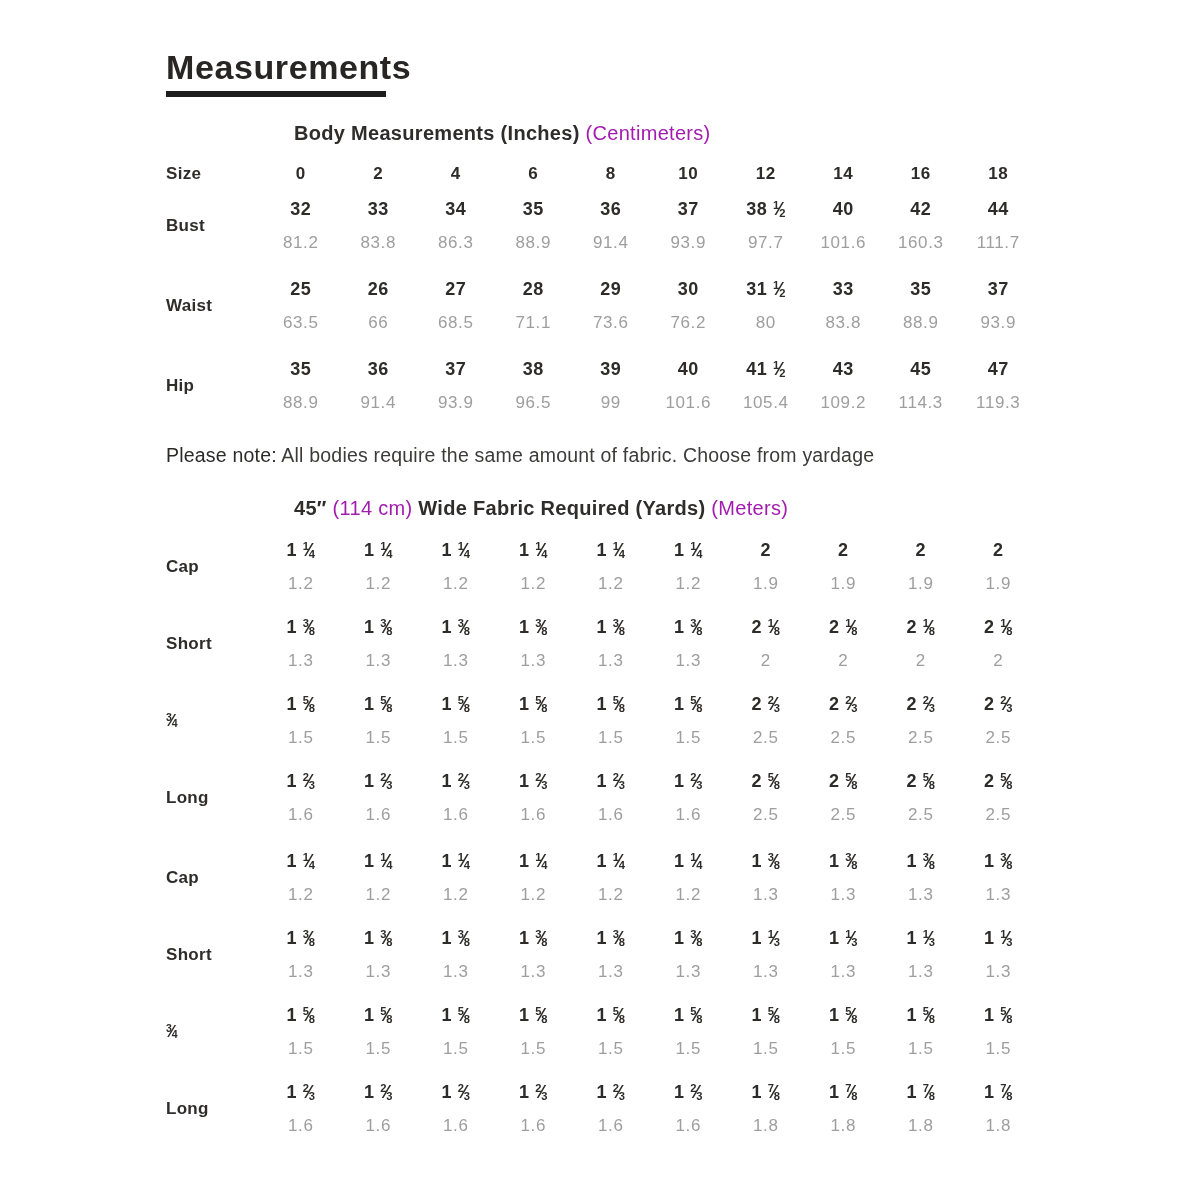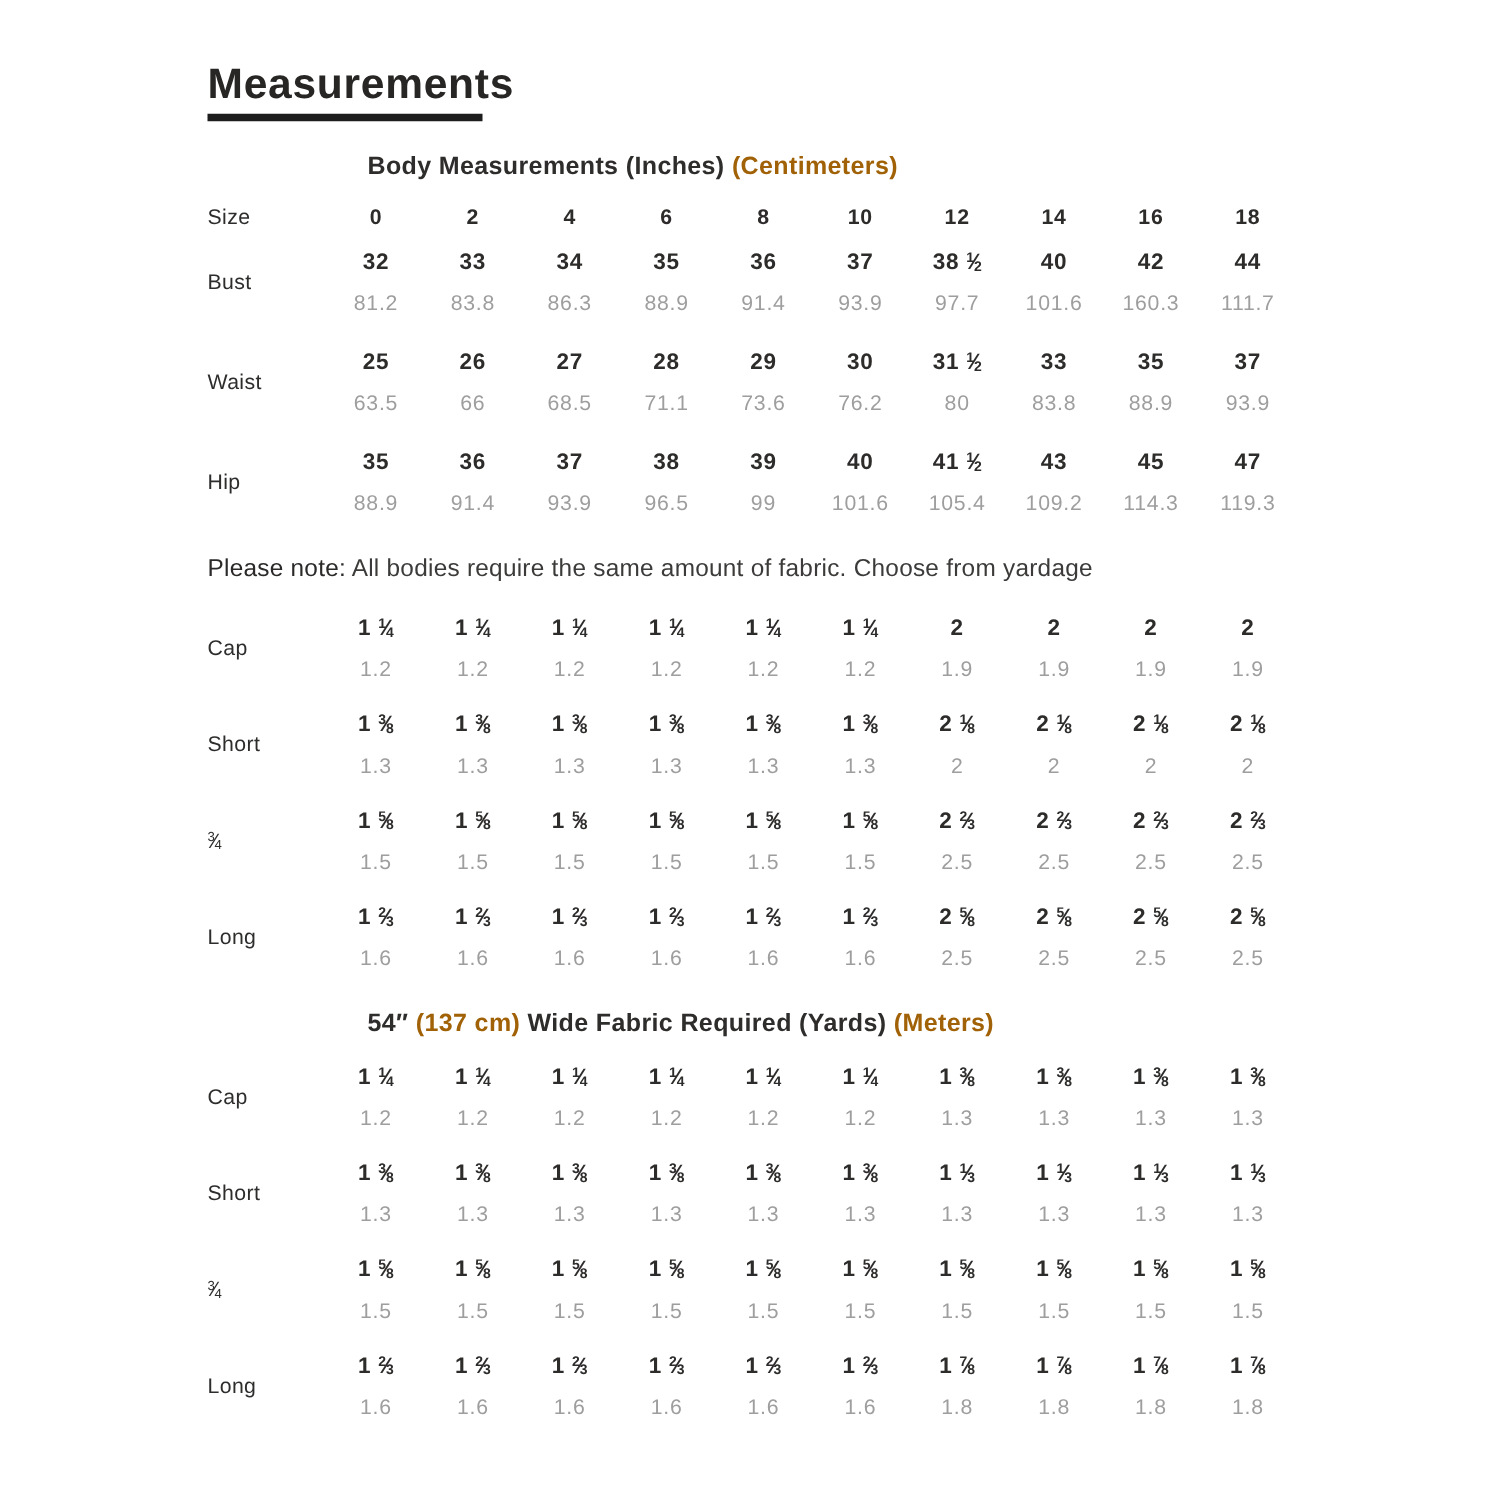--- a/index.html
+++ b/index.html
@@ -14,29 +14,29 @@
   
   .doc-title { font-size: 34px; font-weight: 700; letter-spacing: .6px; color: #272625; line-height: 34px; }
   .title-bar { width: 220px; height: 6px; background: #1e1d1d; margin-top: 7px; }
 
   
   .section-header {
     margin: 24px 0 0 128px;
     font-size: 20px; font-weight: 700; letter-spacing: .3px;
     color: #2e2d2c; line-height: 24px; white-space: nowrap;
   }
-  .gray { color: #a16207; font-weight: 700; }
+  .gray { color: #a21caf; font-weight: 400; }
 
   
   .mtable { margin-top: 14px; }
   .trow { display: flex; align-items: center; margin-bottom: 14px; }
   .ftable .trow { margin-bottom: 11px; }
   .rlabel {
     width: 96px; flex: 0 0 96px;
-    font-size: 17px; font-weight: 400; letter-spacing: .3px; color: #2e2d2c;
+    font-size: 17px; font-weight: 700; letter-spacing: .3px; color: #2e2d2c;
   }
   .cells { display: flex; }
   .cell { width: 77.5px; text-align: center; white-space: nowrap; }
   .val-primary { font-size: 18px; font-weight: 700; letter-spacing: .6px; line-height: 33px; color: #2d2c2b; }
   .val-secondary { font-size: 17px; font-weight: 400; letter-spacing: .6px; line-height: 33px; color: #9e9e9e; }
   .size-row { margin-top: 18px; margin-bottom: 8px; }
   .size-row .val-primary { font-size: 17px; line-height: 22px; }
 
   
   .note {
@@ -236,206 +236,23 @@
         </div>
     </div>
   </div>
 
   <p class="note">
     <strong>Please note:</strong>
     <span>All bodies require the same amount of fabric. Choose from yardage</span>
     <br>
   </p>
 
-  <div class="mtable ftable">
-    <div class="trow">
-      <div class="rlabel">Cap</div>
-      <div class="cells">
-          <div class="cell">
-            <div class="val-primary">1 <span class="fr"><sup>1</sup><span class="frslash">⁄</span><sub>4</sub></span></div>
-            <div class="val-secondary">1.2</div>
-          </div>
-          <div class="cell">
-            <div class="val-primary">1 <span class="fr"><sup>1</sup><span class="frslash">⁄</span><sub>4</sub></span></div>
-            <div class="val-secondary">1.2</div>
-          </div>
-          <div class="cell">
-            <div class="val-primary">1 <span class="fr"><sup>1</sup><span class="frslash">⁄</span><sub>4</sub></span></div>
-            <div class="val-secondary">1.2</div>
-          </div>
-          <div class="cell">
-            <div class="val-primary">1 <span class="fr"><sup>1</sup><span class="frslash">⁄</span><sub>4</sub></span></div>
-            <div class="val-secondary">1.2</div>
-          </div>
-          <div class="cell">
-            <div class="val-primary">1 <span class="fr"><sup>1</sup><span class="frslash">⁄</span><sub>4</sub></span></div>
-            <div class="val-secondary">1.2</div>
-          </div>
-          <div class="cell">
-            <div class="val-primary">1 <span class="fr"><sup>1</sup><span class="frslash">⁄</span><sub>4</sub></span></div>
-            <div class="val-secondary">1.2</div>
-          </div>
-          <div class="cell">
-            <div class="val-primary">2</div>
-            <div class="val-secondary">1.9</div>
-          </div>
-          <div class="cell">
-            <div class="val-primary">2</div>
-            <div class="val-secondary">1.9</div>
-          </div>
-          <div class="cell">
-            <div class="val-primary">2</div>
-            <div class="val-secondary">1.9</div>
-          </div>
-          <div class="cell">
-            <div class="val-primary">2</div>
-            <div class="val-secondary">1.9</div>
-          </div>
-        </div>
-    </div>
-    <div class="trow">
-      <div class="rlabel">Short</div>
-      <div class="cells">
-          <div class="cell">
-            <div class="val-primary">1 <span class="fr"><sup>3</sup><span class="frslash">⁄</span><sub>8</sub></span></div>
-            <div class="val-secondary">1.3</div>
-          </div>
-          <div class="cell">
-            <div class="val-primary">1 <span class="fr"><sup>3</sup><span class="frslash">⁄</span><sub>8</sub></span></div>
-            <div class="val-secondary">1.3</div>
-          </div>
-          <div class="cell">
-            <div class="val-primary">1 <span class="fr"><sup>3</sup><span class="frslash">⁄</span><sub>8</sub></span></div>
-            <div class="val-secondary">1.3</div>
-          </div>
-          <div class="cell">
-            <div class="val-primary">1 <span class="fr"><sup>3</sup><span class="frslash">⁄</span><sub>8</sub></span></div>
-            <div class="val-secondary">1.3</div>
-          </div>
-          <div class="cell">
-            <div class="val-primary">1 <span class="fr"><sup>3</sup><span class="frslash">⁄</span><sub>8</sub></span></div>
-            <div class="val-secondary">1.3</div>
-          </div>
-          <div class="cell">
-            <div class="val-primary">1 <span class="fr"><sup>3</sup><span class="frslash">⁄</span><sub>8</sub></span></div>
-            <div class="val-secondary">1.3</div>
-          </div>
-          <div class="cell">
-            <div class="val-primary">2 <span class="fr"><sup>1</sup><span class="frslash">⁄</span><sub>8</sub></span></div>
-            <div class="val-secondary">2</div>
-          </div>
-          <div class="cell">
-            <div class="val-primary">2 <span class="fr"><sup>1</sup><span class="frslash">⁄</span><sub>8</sub></span></div>
-            <div class="val-secondary">2</div>
-          </div>
-          <div class="cell">
-            <div class="val-primary">2 <span class="fr"><sup>1</sup><span class="frslash">⁄</span><sub>8</sub></span></div>
-            <div class="val-secondary">2</div>
-          </div>
-          <div class="cell">
-            <div class="val-primary">2 <span class="fr"><sup>1</sup><span class="frslash">⁄</span><sub>8</sub></span></div>
-            <div class="val-secondary">2</div>
-          </div>
-        </div>
-    </div>
-    <div class="trow">
-      <div class="rlabel"><span class="fr"><sup>3</sup><span class="frslash">⁄</span><sub>4</sub></span></div>
-      <div class="cells">
-          <div class="cell">
-            <div class="val-primary">1 <span class="fr"><sup>5</sup><span class="frslash">⁄</span><sub>8</sub></span></div>
-            <div class="val-secondary">1.5</div>
-          </div>
-          <div class="cell">
-            <div class="val-primary">1 <span class="fr"><sup>5</sup><span class="frslash">⁄</span><sub>8</sub></span></div>
-            <div class="val-secondary">1.5</div>
-          </div>
-          <div class="cell">
-            <div class="val-primary">1 <span class="fr"><sup>5</sup><span class="frslash">⁄</span><sub>8</sub></span></div>
-            <div class="val-secondary">1.5</div>
-          </div>
-          <div class="cell">
-            <div class="val-primary">1 <span class="fr"><sup>5</sup><span class="frslash">⁄</span><sub>8</sub></span></div>
-            <div class="val-secondary">1.5</div>
-          </div>
-          <div class="cell">
-            <div class="val-primary">1 <span class="fr"><sup>5</sup><span class="frslash">⁄</span><sub>8</sub></span></div>
-            <div class="val-secondary">1.5</div>
-          </div>
-          <div class="cell">
-            <div class="val-primary">1 <span class="fr"><sup>5</sup><span class="frslash">⁄</span><sub>8</sub></span></div>
-            <div class="val-secondary">1.5</div>
-          </div>
-          <div class="cell">
-            <div class="val-primary">2 <span class="fr"><sup>2</sup><span class="frslash">⁄</span><sub>3</sub></span></div>
-            <div class="val-secondary">2.5</div>
-          </div>
-          <div class="cell">
-            <div class="val-primary">2 <span class="fr"><sup>2</sup><span class="frslash">⁄</span><sub>3</sub></span></div>
-            <div class="val-secondary">2.5</div>
-          </div>
-          <div class="cell">
-            <div class="val-primary">2 <span class="fr"><sup>2</sup><span class="frslash">⁄</span><sub>3</sub></span></div>
-            <div class="val-secondary">2.5</div>
-          </div>
-          <div class="cell">
-            <div class="val-primary">2 <span class="fr"><sup>2</sup><span class="frslash">⁄</span><sub>3</sub></span></div>
-            <div class="val-secondary">2.5</div>
-          </div>
-        </div>
-    </div>
-    <div class="trow">
-      <div class="rlabel">Long</div>
-      <div class="cells">
-          <div class="cell">
-            <div class="val-primary">1 <span class="fr"><sup>2</sup><span class="frslash">⁄</span><sub>3</sub></span></div>
-            <div class="val-secondary">1.6</div>
-          </div>
-          <div class="cell">
-            <div class="val-primary">1 <span class="fr"><sup>2</sup><span class="frslash">⁄</span><sub>3</sub></span></div>
-            <div class="val-secondary">1.6</div>
-          </div>
-          <div class="cell">
-            <div class="val-primary">1 <span class="fr"><sup>2</sup><span class="frslash">⁄</span><sub>3</sub></span></div>
-            <div class="val-secondary">1.6</div>
-          </div>
-          <div class="cell">
-            <div class="val-primary">1 <span class="fr"><sup>2</sup><span class="frslash">⁄</span><sub>3</sub></span></div>
-            <div class="val-secondary">1.6</div>
-          </div>
-          <div class="cell">
-            <div class="val-primary">1 <span class="fr"><sup>2</sup><span class="frslash">⁄</span><sub>3</sub></span></div>
-            <div class="val-secondary">1.6</div>
-          </div>
-          <div class="cell">
-            <div class="val-primary">1 <span class="fr"><sup>2</sup><span class="frslash">⁄</span><sub>3</sub></span></div>
-            <div class="val-secondary">1.6</div>
-          </div>
-          <div class="cell">
-            <div class="val-primary">2 <span class="fr"><sup>5</sup><span class="frslash">⁄</span><sub>8</sub></span></div>
-            <div class="val-secondary">2.5</div>
-          </div>
-          <div class="cell">
-            <div class="val-primary">2 <span class="fr"><sup>5</sup><span class="frslash">⁄</span><sub>8</sub></span></div>
-            <div class="val-secondary">2.5</div>
-          </div>
-          <div class="cell">
-            <div class="val-primary">2 <span class="fr"><sup>5</sup><span class="frslash">⁄</span><sub>8</sub></span></div>
-            <div class="val-secondary">2.5</div>
-          </div>
-          <div class="cell">
-            <div class="val-primary">2 <span class="fr"><sup>5</sup><span class="frslash">⁄</span><sub>8</sub></span></div>
-            <div class="val-secondary">2.5</div>
-          </div>
-        </div>
-    </div>
-  </div>
-
   <h2 class="section-header">
-    <span>54″</span>
-    <span class="gray">(137 cm)</span>
+    <span>45″</span>
+    <span class="gray">(114 cm)</span>
     <span>Wide Fabric Required (Yards)</span>
     <span class="gray">(Meters)</span>
   </h2>
   <div class="mtable ftable">
     <div class="trow">
       <div class="rlabel">Cap</div>
       <div class="cells">
           <div class="cell">
             <div class="val-primary">1 <span class="fr"><sup>1</sup><span class="frslash">⁄</span><sub>4</sub></span></div>
             <div class="val-secondary">1.2</div>
@@ -454,20 +271,203 @@
           </div>
           <div class="cell">
             <div class="val-primary">1 <span class="fr"><sup>1</sup><span class="frslash">⁄</span><sub>4</sub></span></div>
             <div class="val-secondary">1.2</div>
           </div>
           <div class="cell">
             <div class="val-primary">1 <span class="fr"><sup>1</sup><span class="frslash">⁄</span><sub>4</sub></span></div>
             <div class="val-secondary">1.2</div>
           </div>
           <div class="cell">
+            <div class="val-primary">2</div>
+            <div class="val-secondary">1.9</div>
+          </div>
+          <div class="cell">
+            <div class="val-primary">2</div>
+            <div class="val-secondary">1.9</div>
+          </div>
+          <div class="cell">
+            <div class="val-primary">2</div>
+            <div class="val-secondary">1.9</div>
+          </div>
+          <div class="cell">
+            <div class="val-primary">2</div>
+            <div class="val-secondary">1.9</div>
+          </div>
+        </div>
+    </div>
+    <div class="trow">
+      <div class="rlabel">Short</div>
+      <div class="cells">
+          <div class="cell">
+            <div class="val-primary">1 <span class="fr"><sup>3</sup><span class="frslash">⁄</span><sub>8</sub></span></div>
+            <div class="val-secondary">1.3</div>
+          </div>
+          <div class="cell">
+            <div class="val-primary">1 <span class="fr"><sup>3</sup><span class="frslash">⁄</span><sub>8</sub></span></div>
+            <div class="val-secondary">1.3</div>
+          </div>
+          <div class="cell">
+            <div class="val-primary">1 <span class="fr"><sup>3</sup><span class="frslash">⁄</span><sub>8</sub></span></div>
+            <div class="val-secondary">1.3</div>
+          </div>
+          <div class="cell">
+            <div class="val-primary">1 <span class="fr"><sup>3</sup><span class="frslash">⁄</span><sub>8</sub></span></div>
+            <div class="val-secondary">1.3</div>
+          </div>
+          <div class="cell">
+            <div class="val-primary">1 <span class="fr"><sup>3</sup><span class="frslash">⁄</span><sub>8</sub></span></div>
+            <div class="val-secondary">1.3</div>
+          </div>
+          <div class="cell">
+            <div class="val-primary">1 <span class="fr"><sup>3</sup><span class="frslash">⁄</span><sub>8</sub></span></div>
+            <div class="val-secondary">1.3</div>
+          </div>
+          <div class="cell">
+            <div class="val-primary">2 <span class="fr"><sup>1</sup><span class="frslash">⁄</span><sub>8</sub></span></div>
+            <div class="val-secondary">2</div>
+          </div>
+          <div class="cell">
+            <div class="val-primary">2 <span class="fr"><sup>1</sup><span class="frslash">⁄</span><sub>8</sub></span></div>
+            <div class="val-secondary">2</div>
+          </div>
+          <div class="cell">
+            <div class="val-primary">2 <span class="fr"><sup>1</sup><span class="frslash">⁄</span><sub>8</sub></span></div>
+            <div class="val-secondary">2</div>
+          </div>
+          <div class="cell">
+            <div class="val-primary">2 <span class="fr"><sup>1</sup><span class="frslash">⁄</span><sub>8</sub></span></div>
+            <div class="val-secondary">2</div>
+          </div>
+        </div>
+    </div>
+    <div class="trow">
+      <div class="rlabel"><span class="fr"><sup>3</sup><span class="frslash">⁄</span><sub>4</sub></span></div>
+      <div class="cells">
+          <div class="cell">
+            <div class="val-primary">1 <span class="fr"><sup>5</sup><span class="frslash">⁄</span><sub>8</sub></span></div>
+            <div class="val-secondary">1.5</div>
+          </div>
+          <div class="cell">
+            <div class="val-primary">1 <span class="fr"><sup>5</sup><span class="frslash">⁄</span><sub>8</sub></span></div>
+            <div class="val-secondary">1.5</div>
+          </div>
+          <div class="cell">
+            <div class="val-primary">1 <span class="fr"><sup>5</sup><span class="frslash">⁄</span><sub>8</sub></span></div>
+            <div class="val-secondary">1.5</div>
+          </div>
+          <div class="cell">
+            <div class="val-primary">1 <span class="fr"><sup>5</sup><span class="frslash">⁄</span><sub>8</sub></span></div>
+            <div class="val-secondary">1.5</div>
+          </div>
+          <div class="cell">
+            <div class="val-primary">1 <span class="fr"><sup>5</sup><span class="frslash">⁄</span><sub>8</sub></span></div>
+            <div class="val-secondary">1.5</div>
+          </div>
+          <div class="cell">
+            <div class="val-primary">1 <span class="fr"><sup>5</sup><span class="frslash">⁄</span><sub>8</sub></span></div>
+            <div class="val-secondary">1.5</div>
+          </div>
+          <div class="cell">
+            <div class="val-primary">2 <span class="fr"><sup>2</sup><span class="frslash">⁄</span><sub>3</sub></span></div>
+            <div class="val-secondary">2.5</div>
+          </div>
+          <div class="cell">
+            <div class="val-primary">2 <span class="fr"><sup>2</sup><span class="frslash">⁄</span><sub>3</sub></span></div>
+            <div class="val-secondary">2.5</div>
+          </div>
+          <div class="cell">
+            <div class="val-primary">2 <span class="fr"><sup>2</sup><span class="frslash">⁄</span><sub>3</sub></span></div>
+            <div class="val-secondary">2.5</div>
+          </div>
+          <div class="cell">
+            <div class="val-primary">2 <span class="fr"><sup>2</sup><span class="frslash">⁄</span><sub>3</sub></span></div>
+            <div class="val-secondary">2.5</div>
+          </div>
+        </div>
+    </div>
+    <div class="trow">
+      <div class="rlabel">Long</div>
+      <div class="cells">
+          <div class="cell">
+            <div class="val-primary">1 <span class="fr"><sup>2</sup><span class="frslash">⁄</span><sub>3</sub></span></div>
+            <div class="val-secondary">1.6</div>
+          </div>
+          <div class="cell">
+            <div class="val-primary">1 <span class="fr"><sup>2</sup><span class="frslash">⁄</span><sub>3</sub></span></div>
+            <div class="val-secondary">1.6</div>
+          </div>
+          <div class="cell">
+            <div class="val-primary">1 <span class="fr"><sup>2</sup><span class="frslash">⁄</span><sub>3</sub></span></div>
+            <div class="val-secondary">1.6</div>
+          </div>
+          <div class="cell">
+            <div class="val-primary">1 <span class="fr"><sup>2</sup><span class="frslash">⁄</span><sub>3</sub></span></div>
+            <div class="val-secondary">1.6</div>
+          </div>
+          <div class="cell">
+            <div class="val-primary">1 <span class="fr"><sup>2</sup><span class="frslash">⁄</span><sub>3</sub></span></div>
+            <div class="val-secondary">1.6</div>
+          </div>
+          <div class="cell">
+            <div class="val-primary">1 <span class="fr"><sup>2</sup><span class="frslash">⁄</span><sub>3</sub></span></div>
+            <div class="val-secondary">1.6</div>
+          </div>
+          <div class="cell">
+            <div class="val-primary">2 <span class="fr"><sup>5</sup><span class="frslash">⁄</span><sub>8</sub></span></div>
+            <div class="val-secondary">2.5</div>
+          </div>
+          <div class="cell">
+            <div class="val-primary">2 <span class="fr"><sup>5</sup><span class="frslash">⁄</span><sub>8</sub></span></div>
+            <div class="val-secondary">2.5</div>
+          </div>
+          <div class="cell">
+            <div class="val-primary">2 <span class="fr"><sup>5</sup><span class="frslash">⁄</span><sub>8</sub></span></div>
+            <div class="val-secondary">2.5</div>
+          </div>
+          <div class="cell">
+            <div class="val-primary">2 <span class="fr"><sup>5</sup><span class="frslash">⁄</span><sub>8</sub></span></div>
+            <div class="val-secondary">2.5</div>
+          </div>
+        </div>
+    </div>
+  </div>
+
+  <div class="mtable ftable">
+    <div class="trow">
+      <div class="rlabel">Cap</div>
+      <div class="cells">
+          <div class="cell">
+            <div class="val-primary">1 <span class="fr"><sup>1</sup><span class="frslash">⁄</span><sub>4</sub></span></div>
+            <div class="val-secondary">1.2</div>
+          </div>
+          <div class="cell">
+            <div class="val-primary">1 <span class="fr"><sup>1</sup><span class="frslash">⁄</span><sub>4</sub></span></div>
+            <div class="val-secondary">1.2</div>
+          </div>
+          <div class="cell">
+            <div class="val-primary">1 <span class="fr"><sup>1</sup><span class="frslash">⁄</span><sub>4</sub></span></div>
+            <div class="val-secondary">1.2</div>
+          </div>
+          <div class="cell">
+            <div class="val-primary">1 <span class="fr"><sup>1</sup><span class="frslash">⁄</span><sub>4</sub></span></div>
+            <div class="val-secondary">1.2</div>
+          </div>
+          <div class="cell">
+            <div class="val-primary">1 <span class="fr"><sup>1</sup><span class="frslash">⁄</span><sub>4</sub></span></div>
+            <div class="val-secondary">1.2</div>
+          </div>
+          <div class="cell">
+            <div class="val-primary">1 <span class="fr"><sup>1</sup><span class="frslash">⁄</span><sub>4</sub></span></div>
+            <div class="val-secondary">1.2</div>
+          </div>
+          <div class="cell">
             <div class="val-primary">1 <span class="fr"><sup>3</sup><span class="frslash">⁄</span><sub>8</sub></span></div>
             <div class="val-secondary">1.3</div>
           </div>
           <div class="cell">
             <div class="val-primary">1 <span class="fr"><sup>3</sup><span class="frslash">⁄</span><sub>8</sub></span></div>
             <div class="val-secondary">1.3</div>
           </div>
           <div class="cell">
             <div class="val-primary">1 <span class="fr"><sup>3</sup><span class="frslash">⁄</span><sub>8</sub></span></div>
             <div class="val-secondary">1.3</div>

